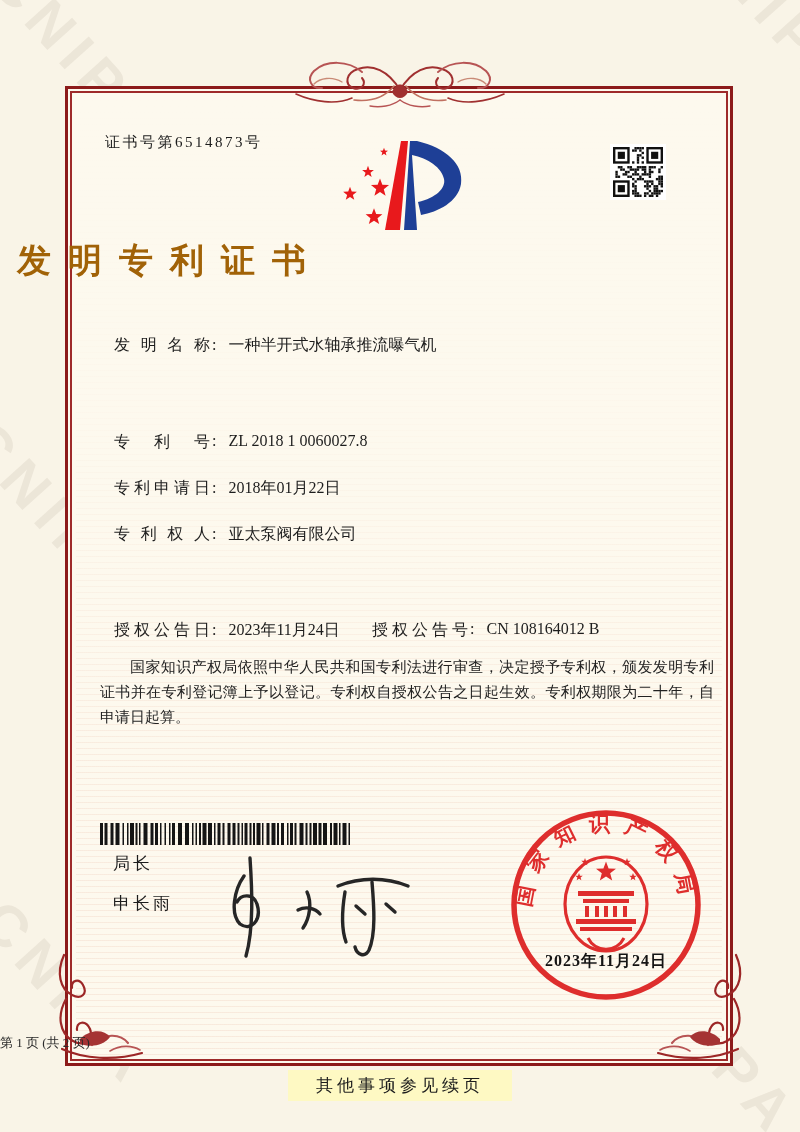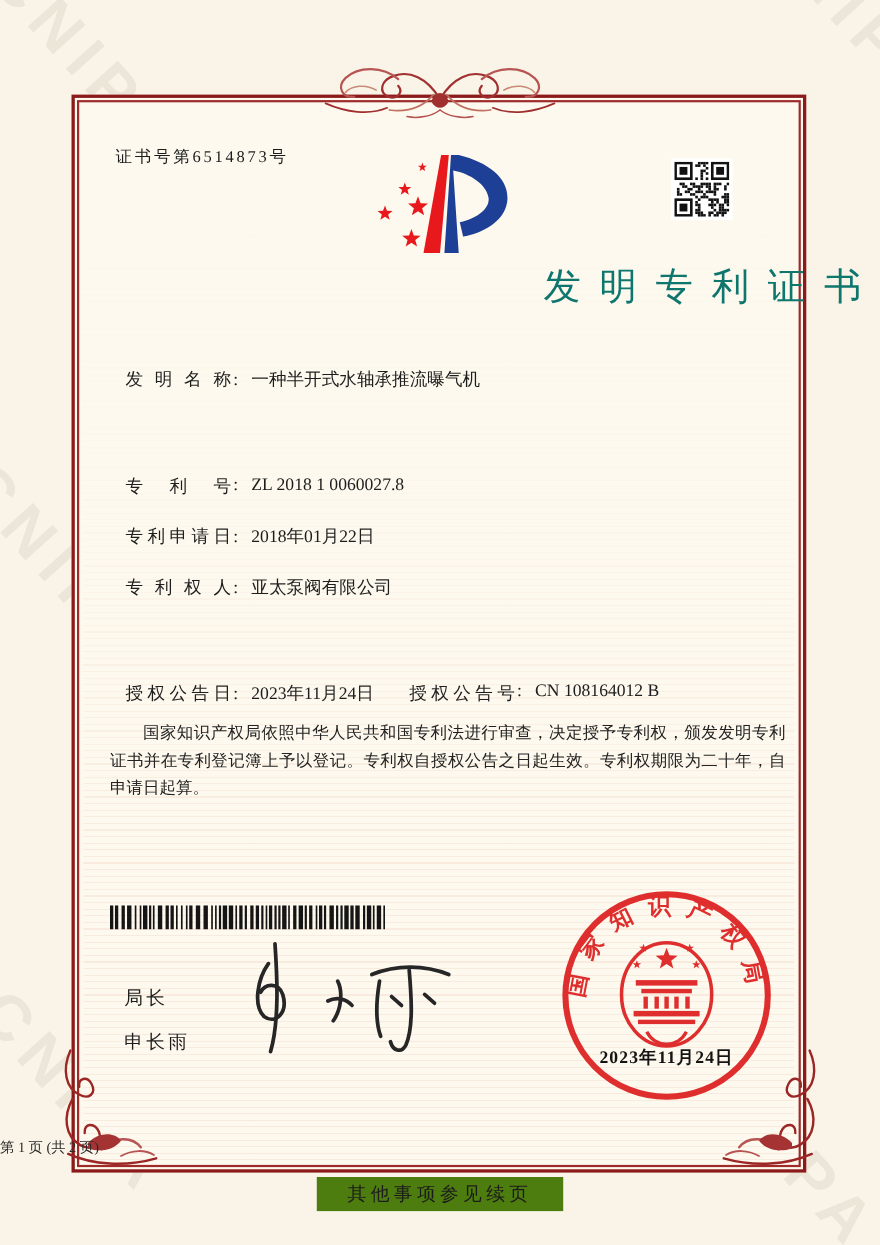--- a/index.html
+++ b/index.html
@@ -44,60 +44,60 @@
   
   .content { position:absolute; inset:0; z-index:4; }
   .cert-number {
     position:absolute; left:105px; top:133px;
     font-size:15px; letter-spacing:2.5px;
   }
   .logo { position:absolute; left:338px; top:138px; }
   .qr { position:absolute; left:610px; top:144px; background:#fff; padding:3px; }
   .doc-title {
     position:absolute; left:0; top:238px; width:100%;
-    text-align:right; font-size:34px; font-weight:normal;
-    letter-spacing:17px; text-indent:17px; color:#0f766e;
+    text-align:left; font-size:34px; font-weight:bold;
+    letter-spacing:17px; text-indent:17px; color:#a16207;
   }
 
   .field-row { position:absolute; left:114px; width:620px; font-size:16px; }
   .lbl {
     display:inline-block; width:96px; text-align:justify; text-align-last:justify;
     vertical-align:top; color:#1d1d1d;
   }
   .colon { display:inline-block; margin:0 12px 0 2px; }
   .val { color:#1d1d1d; }
   .pair2 { position:absolute; left:258px; top:0; }
 
   .paragraphs {
     position:absolute; left:100px; top:655px; width:614px;
     font-size:15px; line-height:25px; text-align:justify; color:#222;
   }
   .paragraphs p { text-indent:2em; margin-bottom:9px; }
 
   .barcode { position:absolute; left:100px; top:823px; }
 
-  .signatory { position:absolute; left:113px; top:896px; font-size:17px; letter-spacing:3px; }
+  .signatory { position:absolute; left:113px; top:852px; font-size:17px; letter-spacing:3px; }
   .signatory .name { margin-top:17px; }
   .signature-svg { position:absolute; left:210px; top:850px; }
 
   .seal { position:absolute; left:500px; top:800px; width:212px; height:212px; }
   .seal-date {
     position:absolute; left:505px; top:951px; width:202px; text-align:center;
     font-size:16px; font-weight:bold; letter-spacing:1px; color:#141414; z-index:5;
   }
 
   .page-indicator {
     position:absolute; left:0; top:1034px; width:100%;
     text-align:left; font-size:13px; color:#2a2a2a;
   }
   .continuation {
     position:absolute; left:0; top:1070px; width:100%; text-align:center; z-index:5;
   }
   .continuation span {
-    display:inline-block; background:#4d7c0f; padding:4px 28px;
+    display:inline-block; background:#fef9c3; padding:4px 28px;
     font-size:17px; letter-spacing:4px; color:#1c1c1c;
   }
 </style>
 </head>
 <body>
 
 <div class="page">
 
   <div class="wm" style="left:-35px;top:20px">CNIPA</div>
   <div class="wm" style="left:660px;top:-25px">CNIPA</div>

